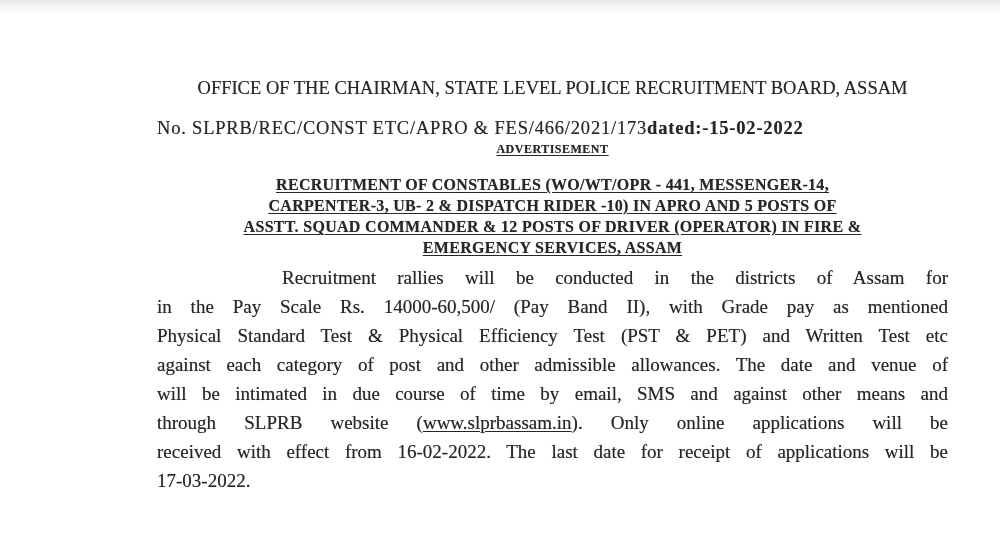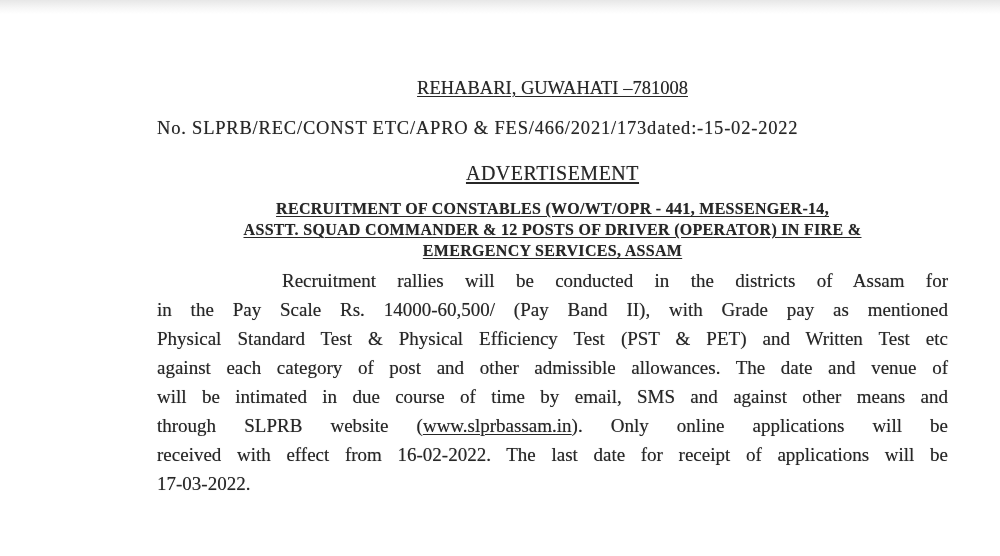--- a/index.html
+++ b/index.html
@@ -38,26 +38,26 @@
   .u { text-decoration: underline; text-underline-offset: 2px; }
   .ref-line {
     display: flex;
     justify-content: flex-start;
     margin-top: 18px;
     font-size: 18.5px;
     line-height: 22px;
     letter-spacing: 0.8px;
     white-space: nowrap;
   }
-  .ref-line .dated { margin-right: 33px; }
+  .ref-line .dated { margin-right: 33px; font-weight: bold; }
   .adv-title {
     text-align: center;
-    margin-top: 24px;
-    font-size: 20px;
-    font-weight: normal;
+    margin-top: 0;
+    font-size: 12px;
+    font-weight: bold;
     line-height: 20px;
     letter-spacing: 0.5px;
   }
   .recruit-heading {
     text-align: center;
     margin-top: 15px;
     font-weight: bold;
     font-size: 16px;
     line-height: 21px;
     letter-spacing: 0.3px;
@@ -83,34 +83,35 @@
   }
 </style>
 </head>
 <body>
 
 <div class="top-strip"></div>
 
 <div class="content">
 
   <div class="office-header">
-    <div><span class="u">REHABARI, GUWAHATI –781008</span></div>
+    <div>OFFICE OF THE CHAIRMAN, STATE LEVEL POLICE RECRUITMENT BOARD, ASSAM</div>
   </div>
 
   <div class="ref-line">
     <span>No. SLPRB/REC/CONST ETC/APRO &amp; FES/466/2021/173</span>
     <span class="dated">dated:-15-02-2022</span>
   </div>
 
   <div class="adv-title">
     <span class="u">ADVERTISEMENT</span>
   </div>
 
   <div class="recruit-heading">
     <div><span class="hline u">RECRUITMENT OF CONSTABLES (WO/WT/OPR - 441, MESSENGER-14,</span></div>
+    <div><span class="hline u">CARPENTER-3, UB- 2 &amp; DISPATCH RIDER -10) IN APRO AND 5 POSTS OF</span></div>
     <div><span class="hline u">ASSTT. SQUAD COMMANDER &amp; 12 POSTS OF DRIVER (OPERATOR) IN FIRE &amp;</span></div>
     <div><span class="hline u">EMERGENCY SERVICES, ASSAM</span></div>
   </div>
 
   <div class="para">
     <div class="pline first">Recruitment rallies will be conducted in the districts of Assam for</div>
     <div class="pline">in the Pay Scale Rs. 14000-60,500/ (Pay Band II), with Grade pay as mentioned</div>
     <div class="pline">Physical Standard Test &amp; Physical Efficiency Test (PST &amp; PET) and Written Test etc</div>
     <div class="pline">against each category of post and other admissible allowances. The date and venue of</div>
     <div class="pline">will be intimated in due course of time by email, SMS and against other means and</div>

